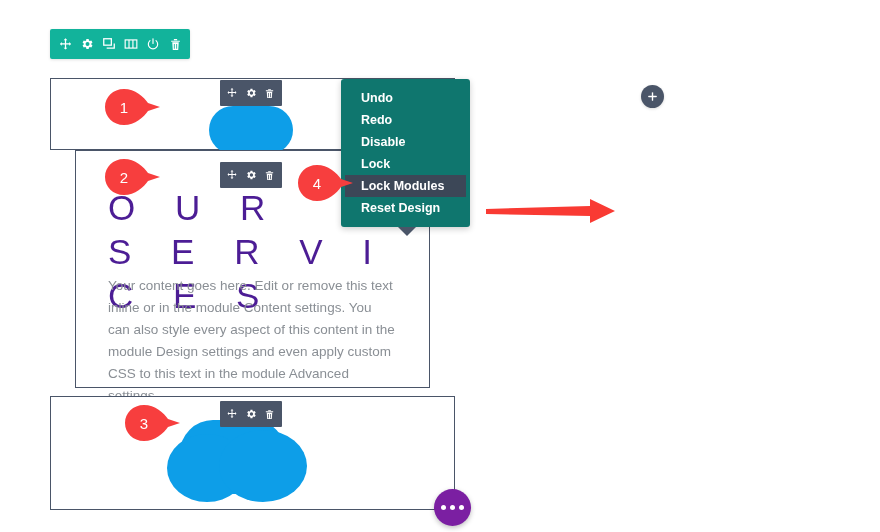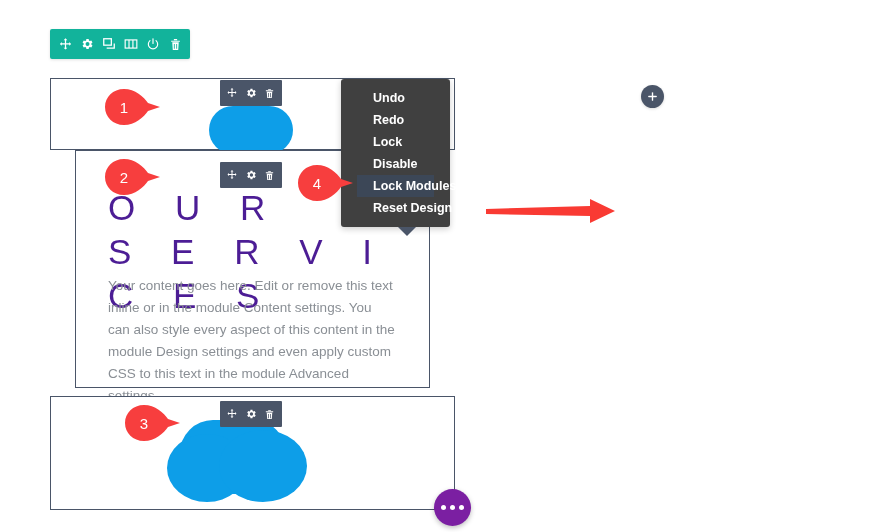--- a/index.html
+++ b/index.html
@@ -94,24 +94,24 @@
     width: 288px;
     color: #8a8f95;
     font-size: 13.5px;
     line-height: 22px;
     font-family: "Liberation Sans", sans-serif;
   }
 
   
   .ctx-menu {
     left: 341px; top: 79px;
-    width: 109px;
-    background: #404040;
+    width: 129px;
+    background: #0f766e;
     border-radius: 3px;
-    padding: 8px 16px;
+    padding: 8px 4px;
     box-sizing: border-box;
     z-index: 30;
     box-shadow: 0 2px 6px rgba(0,0,0,0.2);
   }
   .ctx-item {
     height: 22px;
     line-height: 22px;
     padding: 0 0 0 16px;
     color: #ffffff;
     font-size: 12.5px;
@@ -296,22 +296,22 @@
     <span class="tb-icon">
       <svg width="11" height="11" viewBox="0 0 24 24" fill="currentColor">
         <path d="M4 5h16v2H4zM9 2h6v2H9zM6 8h12l-1 14H7L6 8zm3 3v9h1.6v-9H9zm4.4 0v9H15v-9h-1.6z"></path>
       </svg>
     </span>
   </div>
 
   <div class="abs ctx-menu">
     <div class="ctx-item">Undo</div>
     <div class="ctx-item">Redo</div>
+    <div class="ctx-item">Disable</div>
     <div class="ctx-item">Lock</div>
-    <div class="ctx-item">Disable</div>
     <div class="ctx-item active">Lock Modules</div>
     <div class="ctx-item">Reset Design</div>
     <div class="ctx-tail"></div>
   </div>
 
   <div class="abs pin" style="left:104px; top:88px;">
     <svg width="58" height="38" viewBox="0 0 58 38">
       <path d="M20 1 C31 1 40 9 44 15 L56 19 L44 23 C40 29 31 37 20 37 C9 37 1 29 1 19 C1 9 9 1 20 1 z" fill="#f73e3e"></path>
     </svg>
     <span class="pin-num">1</span>

